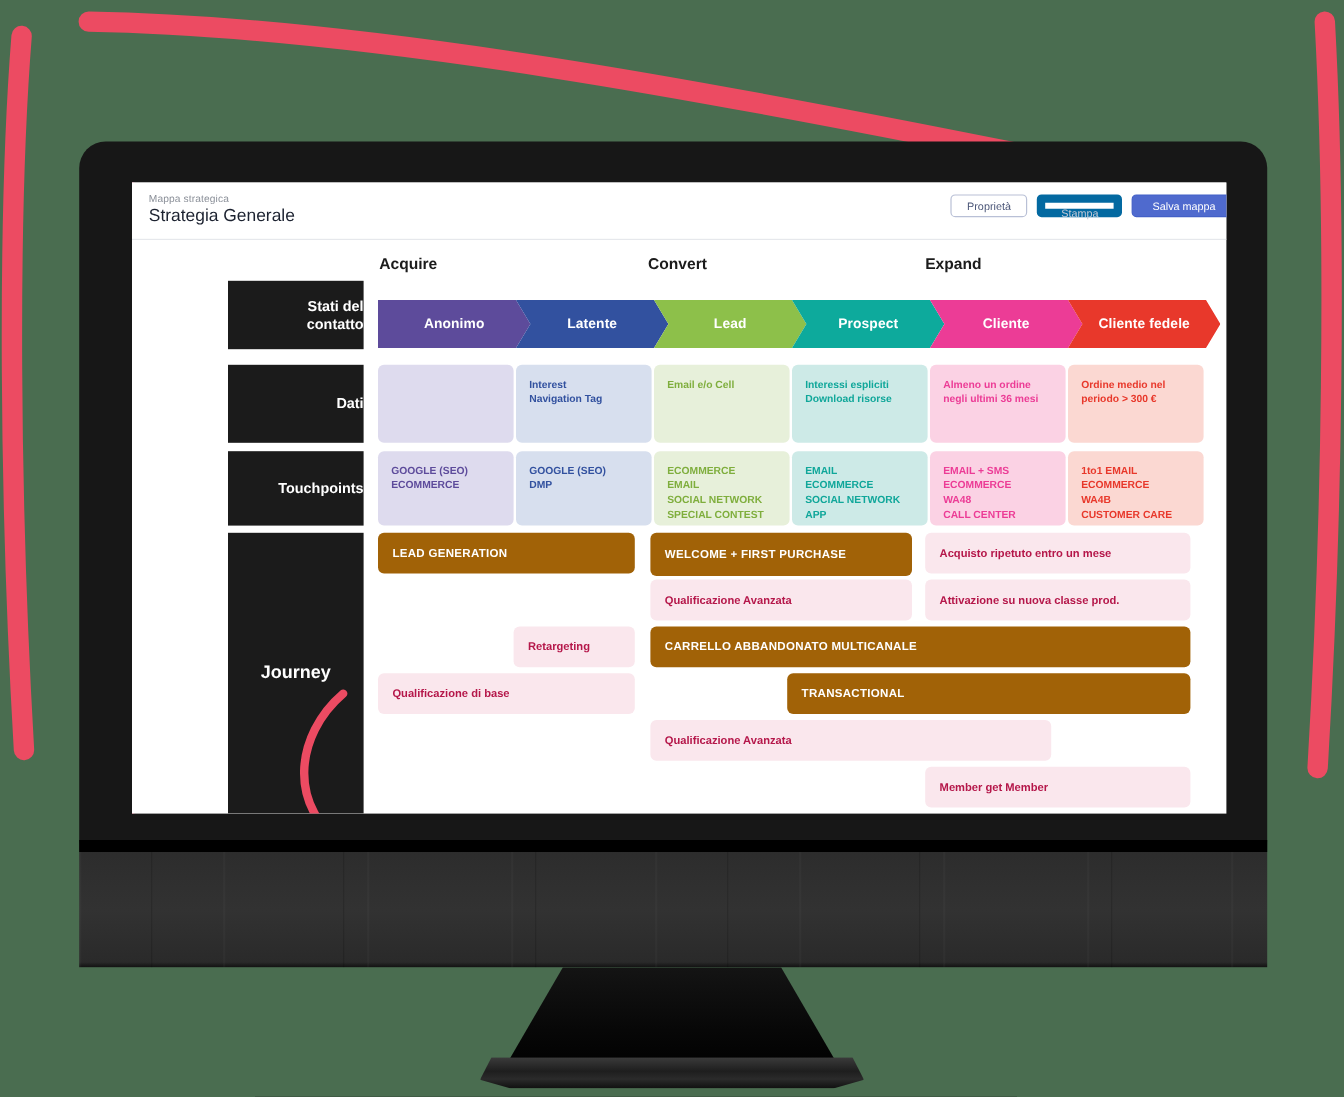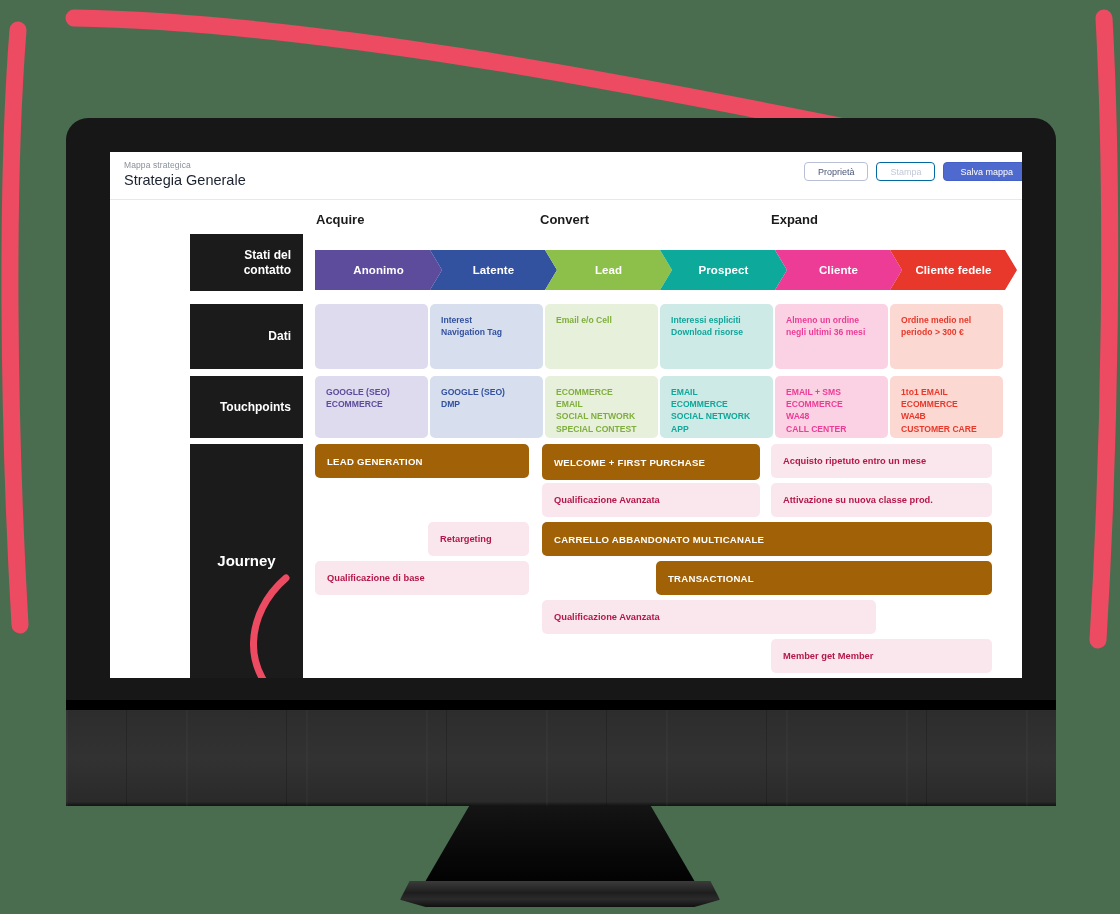--- a/index.html
+++ b/index.html
@@ -93,37 +93,36 @@
     position:absolute; left:14px; top:20px;
     font-size: 14.5px; color:#1c2230; font-weight:400;
   }
   .hdr-actions { position:absolute; right:-8px; top:10px; display:flex; gap:8px; }
   .btn {
     height:19px; padding:0 13px; border-radius:4px;
     font-size:9px; line-height:19px; white-space:nowrap;
     display:inline-block; text-align:center;
   }
   .btn-outline { border:1px solid #b9c0d6; color:#4a5577; background:#fff; }
-  .btn-disabled{ border:1px solid #0369a1; color:#c3c8d6; background:#fff; }
+  .btn-disabled{ border:7px solid #0369a1; color:#c3c8d6; background:#fff; }
   .btn-primary { border:1px solid #4360c7; color:#fff; background:#4f6ace; padding:0 16px;}
 
   
   .col-heads { position:absolute; top:58px; left:0; width:912px; height:22px; }
   .col-head {
     position:absolute; font-size:13px; font-weight:bold; color:#1b1b1b;
   }
   #head-acquire { left:206px; top:2px; }
   #head-convert { left:430px; top:2px; }
   #head-expand  { left:661px; top:2px; }
 
   .rowlabel {
     position:absolute;
     background:#1b1b1b; color:#ffffff;
     display:flex; align-items:center; justify-content:flex-end;
-    padding-right: 12px;
     font-weight:bold; text-align:right;
     line-height:1.18;
   }
   #lbl-stati      { left:80px; top:82px;  width:113px; height:57px; font-size:12px; }
   #lbl-dati       { left:80px; top:152px; width:113px; height:65px; font-size:12px; }
   #lbl-touch      { left:80px; top:224px; width:113px; height:62px; font-size:12px; }
   #lbl-journey    { left:80px; top:292px; width:113px; height:234px; font-size:15px;
                     align-items:center; justify-content:center; padding-right:0; }
 
   

